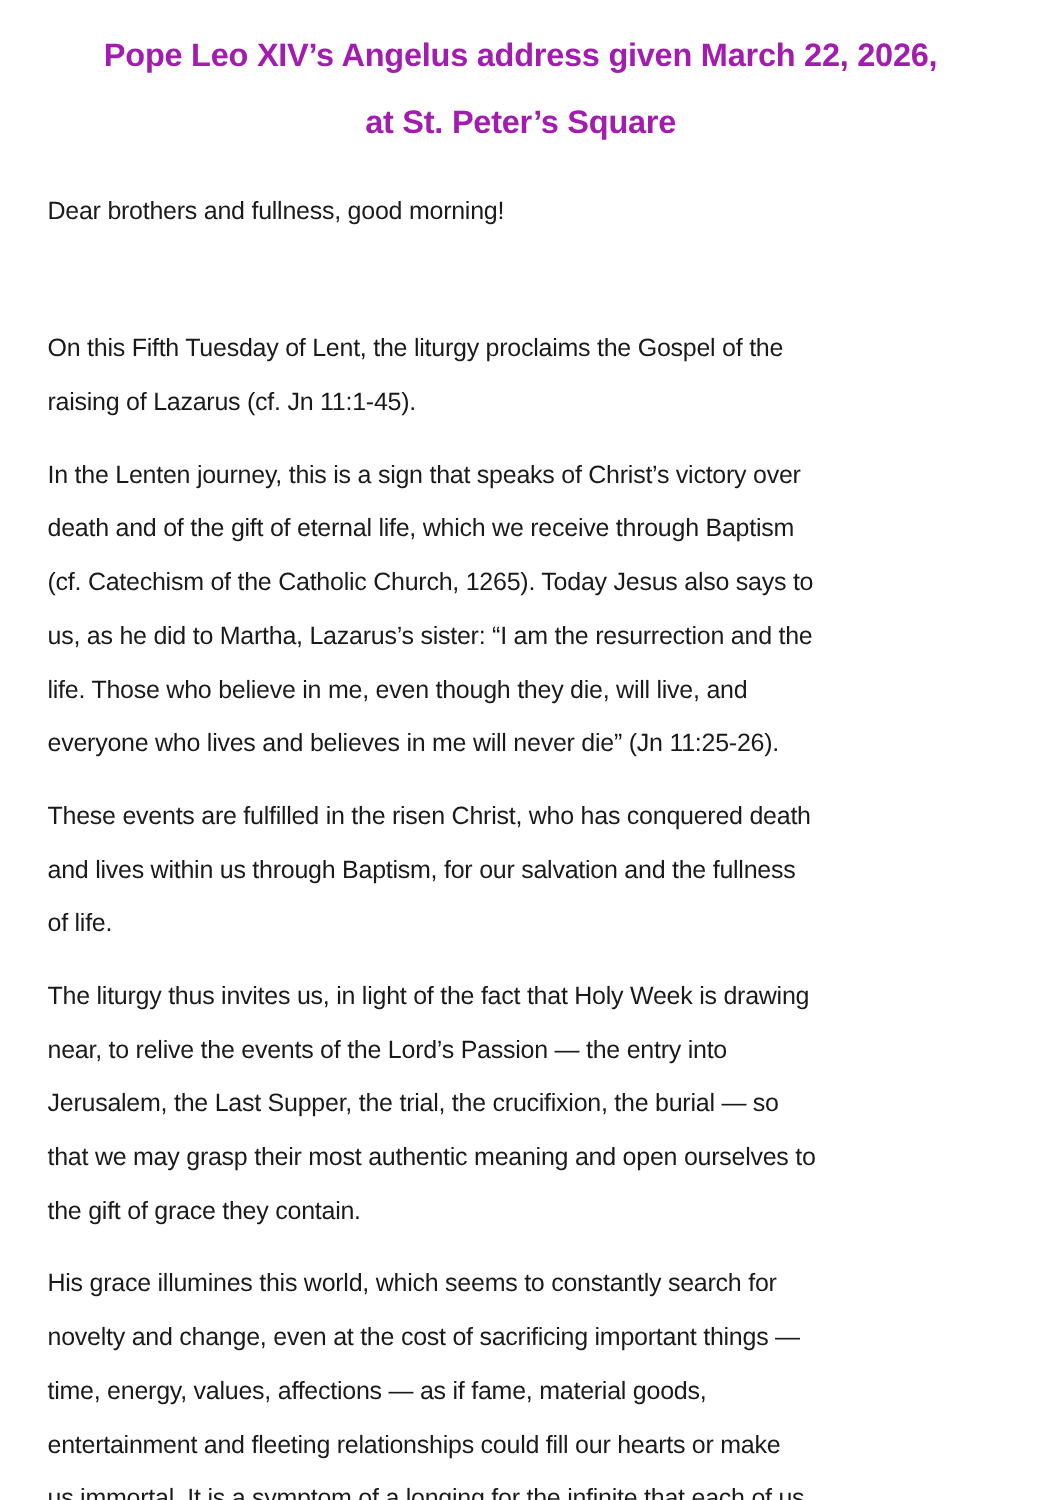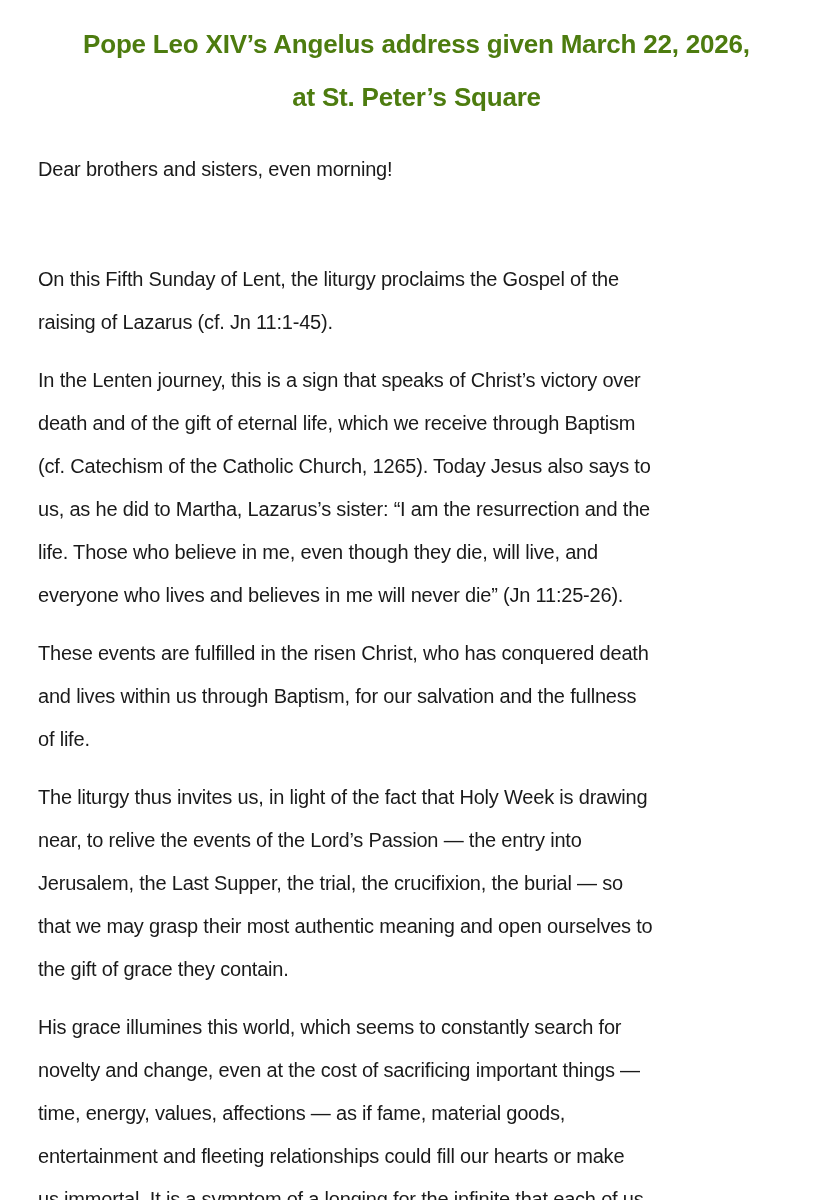--- a/index.html
+++ b/index.html
@@ -18,21 +18,21 @@
     padding: 18px 41px 0 38px;
   }
   .title {
     margin: 0 0 24px 0;
     font-size: 26px;
     font-weight: 700;
     line-height: 53px;
     text-align: center;
     letter-spacing: -0.2px;
     white-space: pre-line;
-    color: #4d7c0f;
+    color: #a21caf;
   }
   .para {
     margin: 0 0 15px 0;
     font-size: 20px;
     font-weight: 400;
     line-height: 43px;
     letter-spacing: -0.2px;
     white-space: pre-line;
     color: #1a1a1a;
   }
@@ -40,25 +40,25 @@
     height: 52px;
   }
 </style>
 </head>
 <body>
 
 <div class="page">
   <h1 class="title">Pope Leo XIV’s Angelus address given March 22, 2026,
 at St. Peter’s Square</h1>
 
-  <p class="para">Dear brothers and sisters, even morning!</p>
+  <p class="para">Dear brothers and fullness, good morning!</p>
 
   <div class="blank-line"></div>
 
-  <p class="para">On this Fifth Sunday of Lent, the liturgy proclaims the Gospel of the
+  <p class="para">On this Fifth Tuesday of Lent, the liturgy proclaims the Gospel of the
 raising of Lazarus (cf. Jn 11:1-45).</p>
 
   <p class="para">In the Lenten journey, this is a sign that speaks of Christ’s victory over
 death and of the gift of eternal life, which we receive through Baptism
 (cf. Catechism of the Catholic Church, 1265). Today Jesus also says to
 us, as he did to Martha, Lazarus’s sister: “I am the resurrection and the
 life. Those who believe in me, even though they die, will live, and
 everyone who lives and believes in me will never die” (Jn 11:25-26).</p>
 
   <p class="para">These events are fulfilled in the risen Christ, who has conquered death

